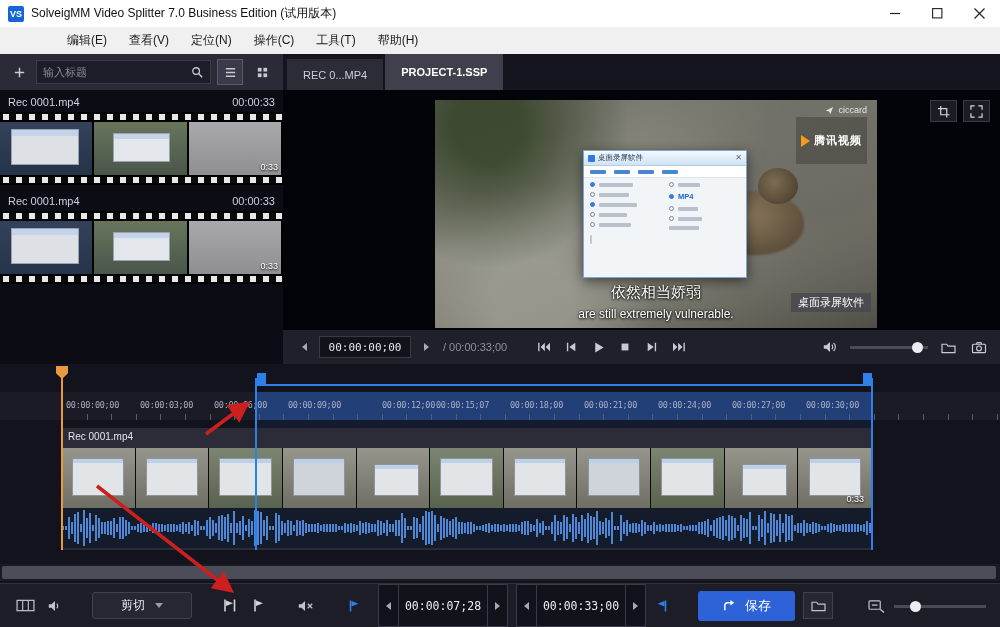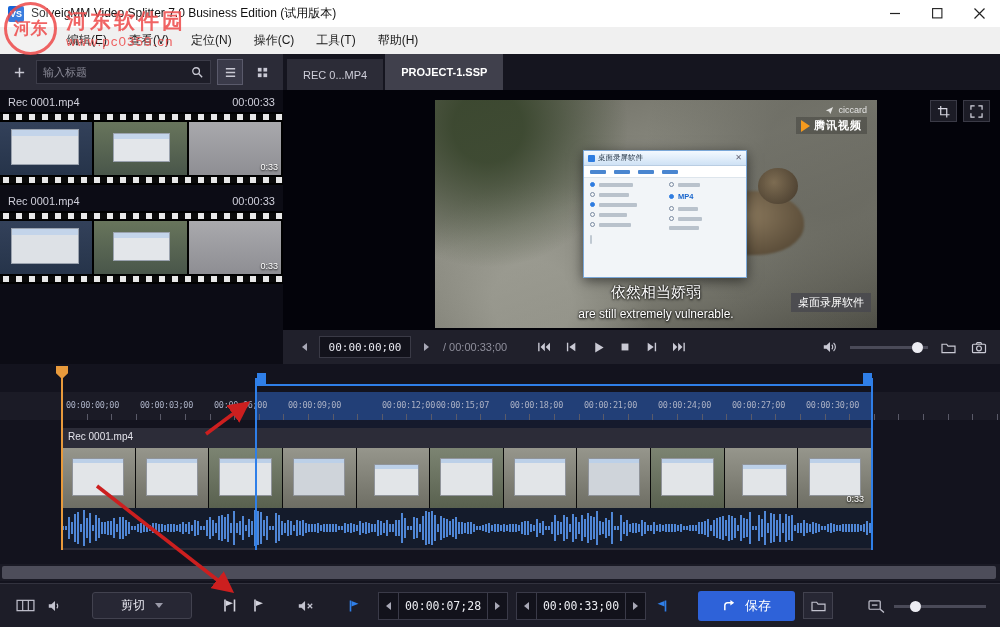--- a/index.html
+++ b/index.html
@@ -57,21 +57,21 @@
   linear-gradient(160deg,#6a6a60,#8c8c82 40%,#7a7a70 70%,#4e4e46)}
 .marmot{position:absolute;left:60%;top:40%;width:104px;height:64px;border-radius:50% 50% 46% 46%;
  background:radial-gradient(ellipse at 42% 38%,#8d7b5f,#5c4e3a 75%);filter:blur(1px)}
 .marmot-head{position:absolute;left:73%;top:30%;width:40px;height:36px;border-radius:50%;
  background:radial-gradient(circle at 40% 40%,#7d6c52,#4e4232 80%);filter:blur(.7px)}
 .pv-tools{position:absolute;right:10px;top:10px;display:flex;gap:6px;z-index:6}
 .pv-btn{width:27px;height:22px;background:#1c1c26;border:1px solid #3a3a46;display:flex;align-items:center;justify-content:center;color:#d5d5e0}
 
 .tv-wm{position:absolute;right:10px;top:5px;text-align:right;z-index:5}
 .tv-cc{display:flex;align-items:center;gap:4px;justify-content:flex-end;color:#eee;font-size:9px;opacity:.92}
-.tv-logo{margin-top:2px;display:inline-flex;align-items:center;gap:4px;background:rgba(0,0,0,.22);padding:1px 5px}
+.tv-logo{margin-top:2px;display:inline-flex;align-items:center;gap:4px;background:rgba(0,0,0,.22);padding:16px 5px}
 .tv-tri{width:0;height:0;border-left:9px solid #f59a1d;border-top:6px solid transparent;border-bottom:6px solid transparent}
 .tv-name{color:#fff;font-size:11px;font-weight:bold;letter-spacing:1px}
 
 .sub-cn{position:absolute;left:0;right:0;bottom:26px;text-align:center;color:#fff;font-size:15px;text-shadow:0 1px 3px #000,0 0 2px #000;z-index:5}
 .sub-en{position:absolute;left:0;right:0;bottom:7px;text-align:center;color:#fff;font-size:12px;text-shadow:0 1px 3px #000,0 0 2px #000;z-index:5}
 .scr-box{position:absolute;right:6px;bottom:16px;background:rgba(72,72,78,.82);color:#fff;font-size:11px;padding:2px 7px;z-index:6}
 
 
 .v-dialog{position:absolute;left:148px;top:50px;width:164px;height:128px;background:#f2f5f8;border:1px solid #7aa7d8;box-shadow:0 3px 12px rgba(0,0,0,.55);z-index:4;font-size:7px;color:#333}
 .vd-title{height:15px;background:linear-gradient(#f4f9ff,#cfe2f5);display:flex;align-items:center;gap:3px;padding:0 4px;border-bottom:1px solid #b9cde2}
@@ -129,21 +129,21 @@
 .sel-line{position:absolute;top:14px;width:2px;height:172px;background:#2f7fe8;z-index:3}
 .sel-flag{position:absolute;top:9px;width:9px;height:11px;background:#2f7fe8;z-index:4}
 .hscroll{position:absolute;left:0;top:200px;width:100%;height:17px;background:#1a1a25}
 .hs-thumb{position:absolute;left:2px;top:2px;width:994px;height:13px;background:#4d4d5a;border-radius:2px}
 
 
 .btoolbar{position:absolute;left:0;top:583px;width:100%;height:44px;background:#1d1d28;border-top:1px solid #32323e;display:flex;align-items:center;z-index:3}
 .b-icon{width:30px;height:28px;display:flex;align-items:center;justify-content:center;color:#c2c2ce}
 .cut-btn{width:100px;height:27px;margin-left:22px;background:#272734;border:1px solid #42424f;border-radius:3px;display:flex;align-items:center;justify-content:center;gap:10px;color:#e8e8f0;font-size:12px}
 .caret{width:0;height:0;border-left:4px solid transparent;border-right:4px solid transparent;border-top:5px solid #9a9aa8}
-.time-field{display:flex;align-items:center;height:28px;background:#12121b;border:1px solid #3a3a48;margin-left:8px}
+.time-field{display:flex;align-items:center;height:43px;background:#12121b;border:1px solid #3a3a48;margin-left:8px}
 .tf-btn{width:20px;height:100%;display:flex;align-items:center;justify-content:center}
 .tf-btn.l{border-right:1px solid #3a3a48}
 .tf-btn.r{border-left:1px solid #3a3a48}
 .tf-val{width:88px;text-align:center;color:#ecedf2;font-family:"DejaVu Sans Mono",monospace;font-size:11.5px}
 .tri-l{width:0;height:0;border-top:4px solid transparent;border-bottom:4px solid transparent;border-right:5px solid #a8a8b6}
 .tri-r{width:0;height:0;border-top:4px solid transparent;border-bottom:4px solid transparent;border-left:5px solid #a8a8b6}
 .save-btn{height:30px;padding:0 24px;margin-left:22px;background:#2e62d9;border-radius:3px;display:flex;align-items:center;gap:9px;color:#fff;font-size:13px}
 .folder-btn{width:30px;height:27px;margin-left:8px;background:#272734;border:1px solid #42424f;display:flex;align-items:center;justify-content:center;color:#c2c2ce}
 .zoom-group{margin-left:auto;margin-right:14px;display:flex;align-items:center;gap:9px;color:#c2c2ce}
 .zoom-slider{position:relative;width:92px;height:14px}
@@ -854,23 +854,14 @@
   <svg class="arrows" width="1000" height="627" viewBox="0 0 1000 627">
     <defs>
       <marker id="ah" markerWidth="6" markerHeight="6" refX="4.2" refY="3" orient="auto">
         <path d="M0 0L6 3L0 6Z" fill="#cc1f1f"></path>
       </marker>
     </defs>
     <line x1="206" y1="434" x2="245" y2="405" stroke="#cc1f1f" stroke-width="3.6" marker-end="url(#ah)"></line>
     <line x1="97" y1="486" x2="229" y2="589" stroke="#cc1f1f" stroke-width="3.6" marker-end="url(#ah)"></line>
   </svg>
 
-  <div class="watermark">
-    <div class="wm-circle">
-        <span>河东</span>
-      </div>
-    <div class="wm-text">
-      <div class="wm-l1">河东软件园</div>
-      <div class="wm-l2">www.pc0359.cn</div>
-    </div>
-  </div>
 
 </div>
 
 </body></html>

